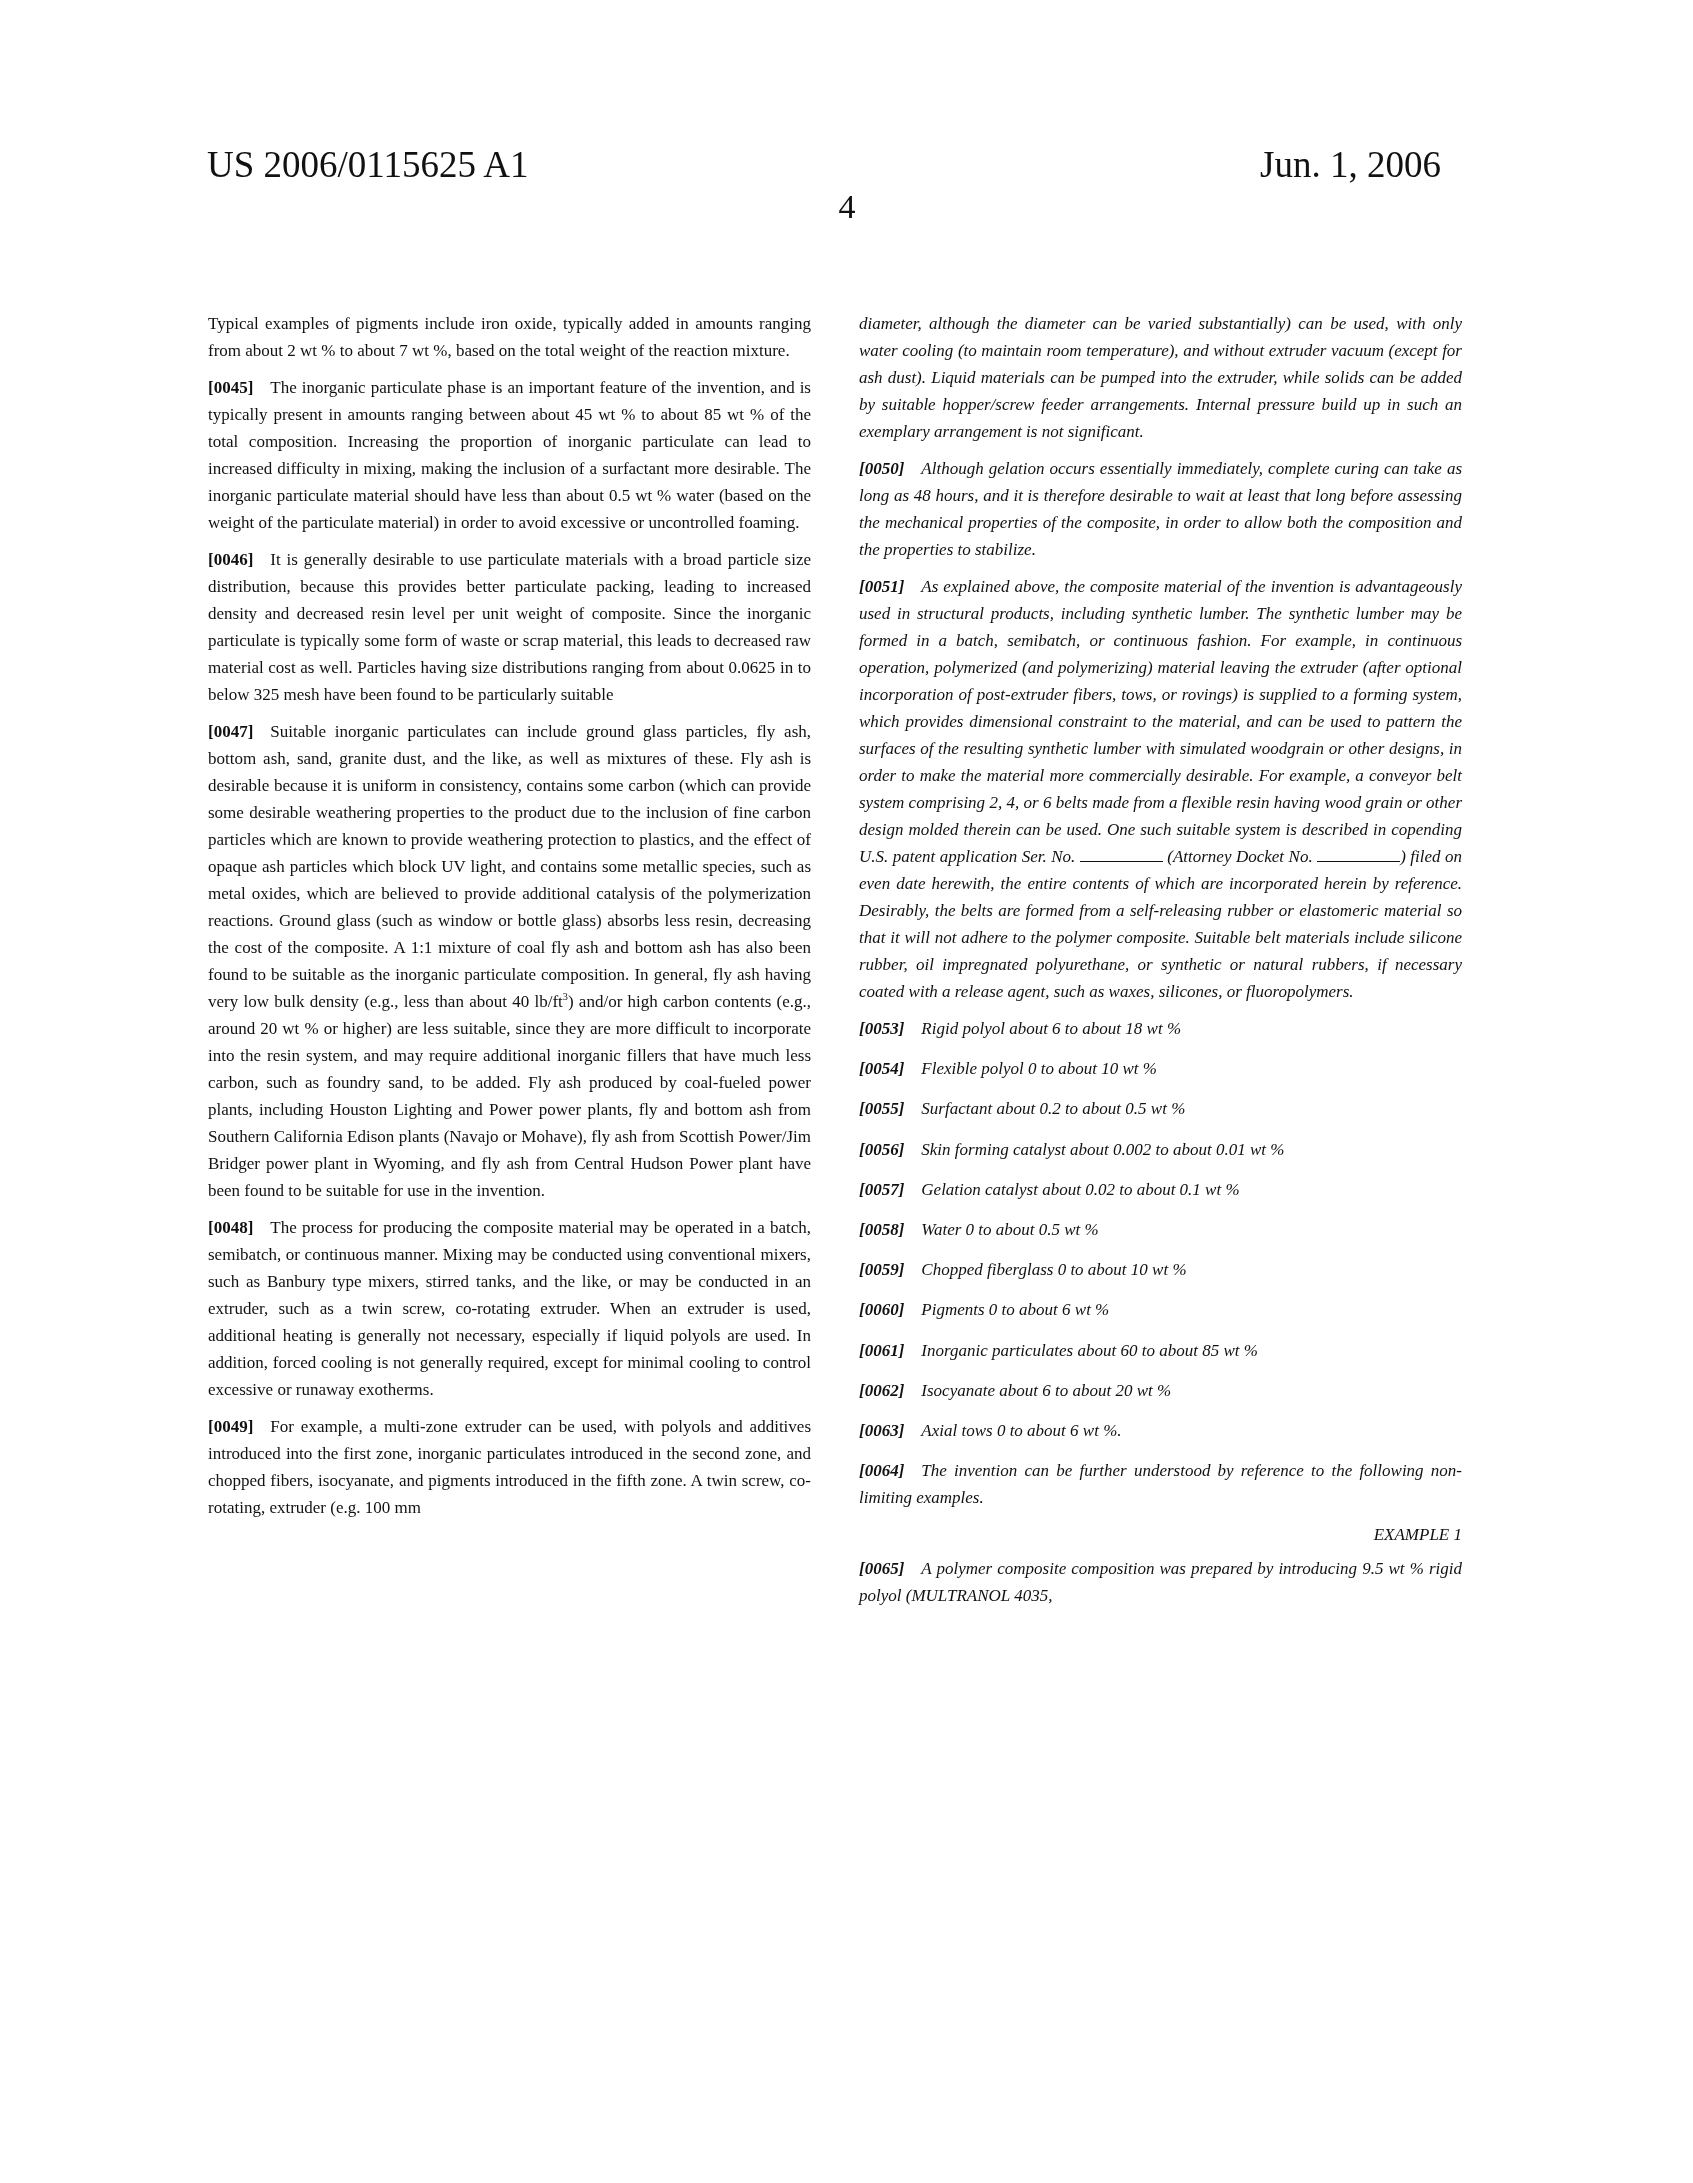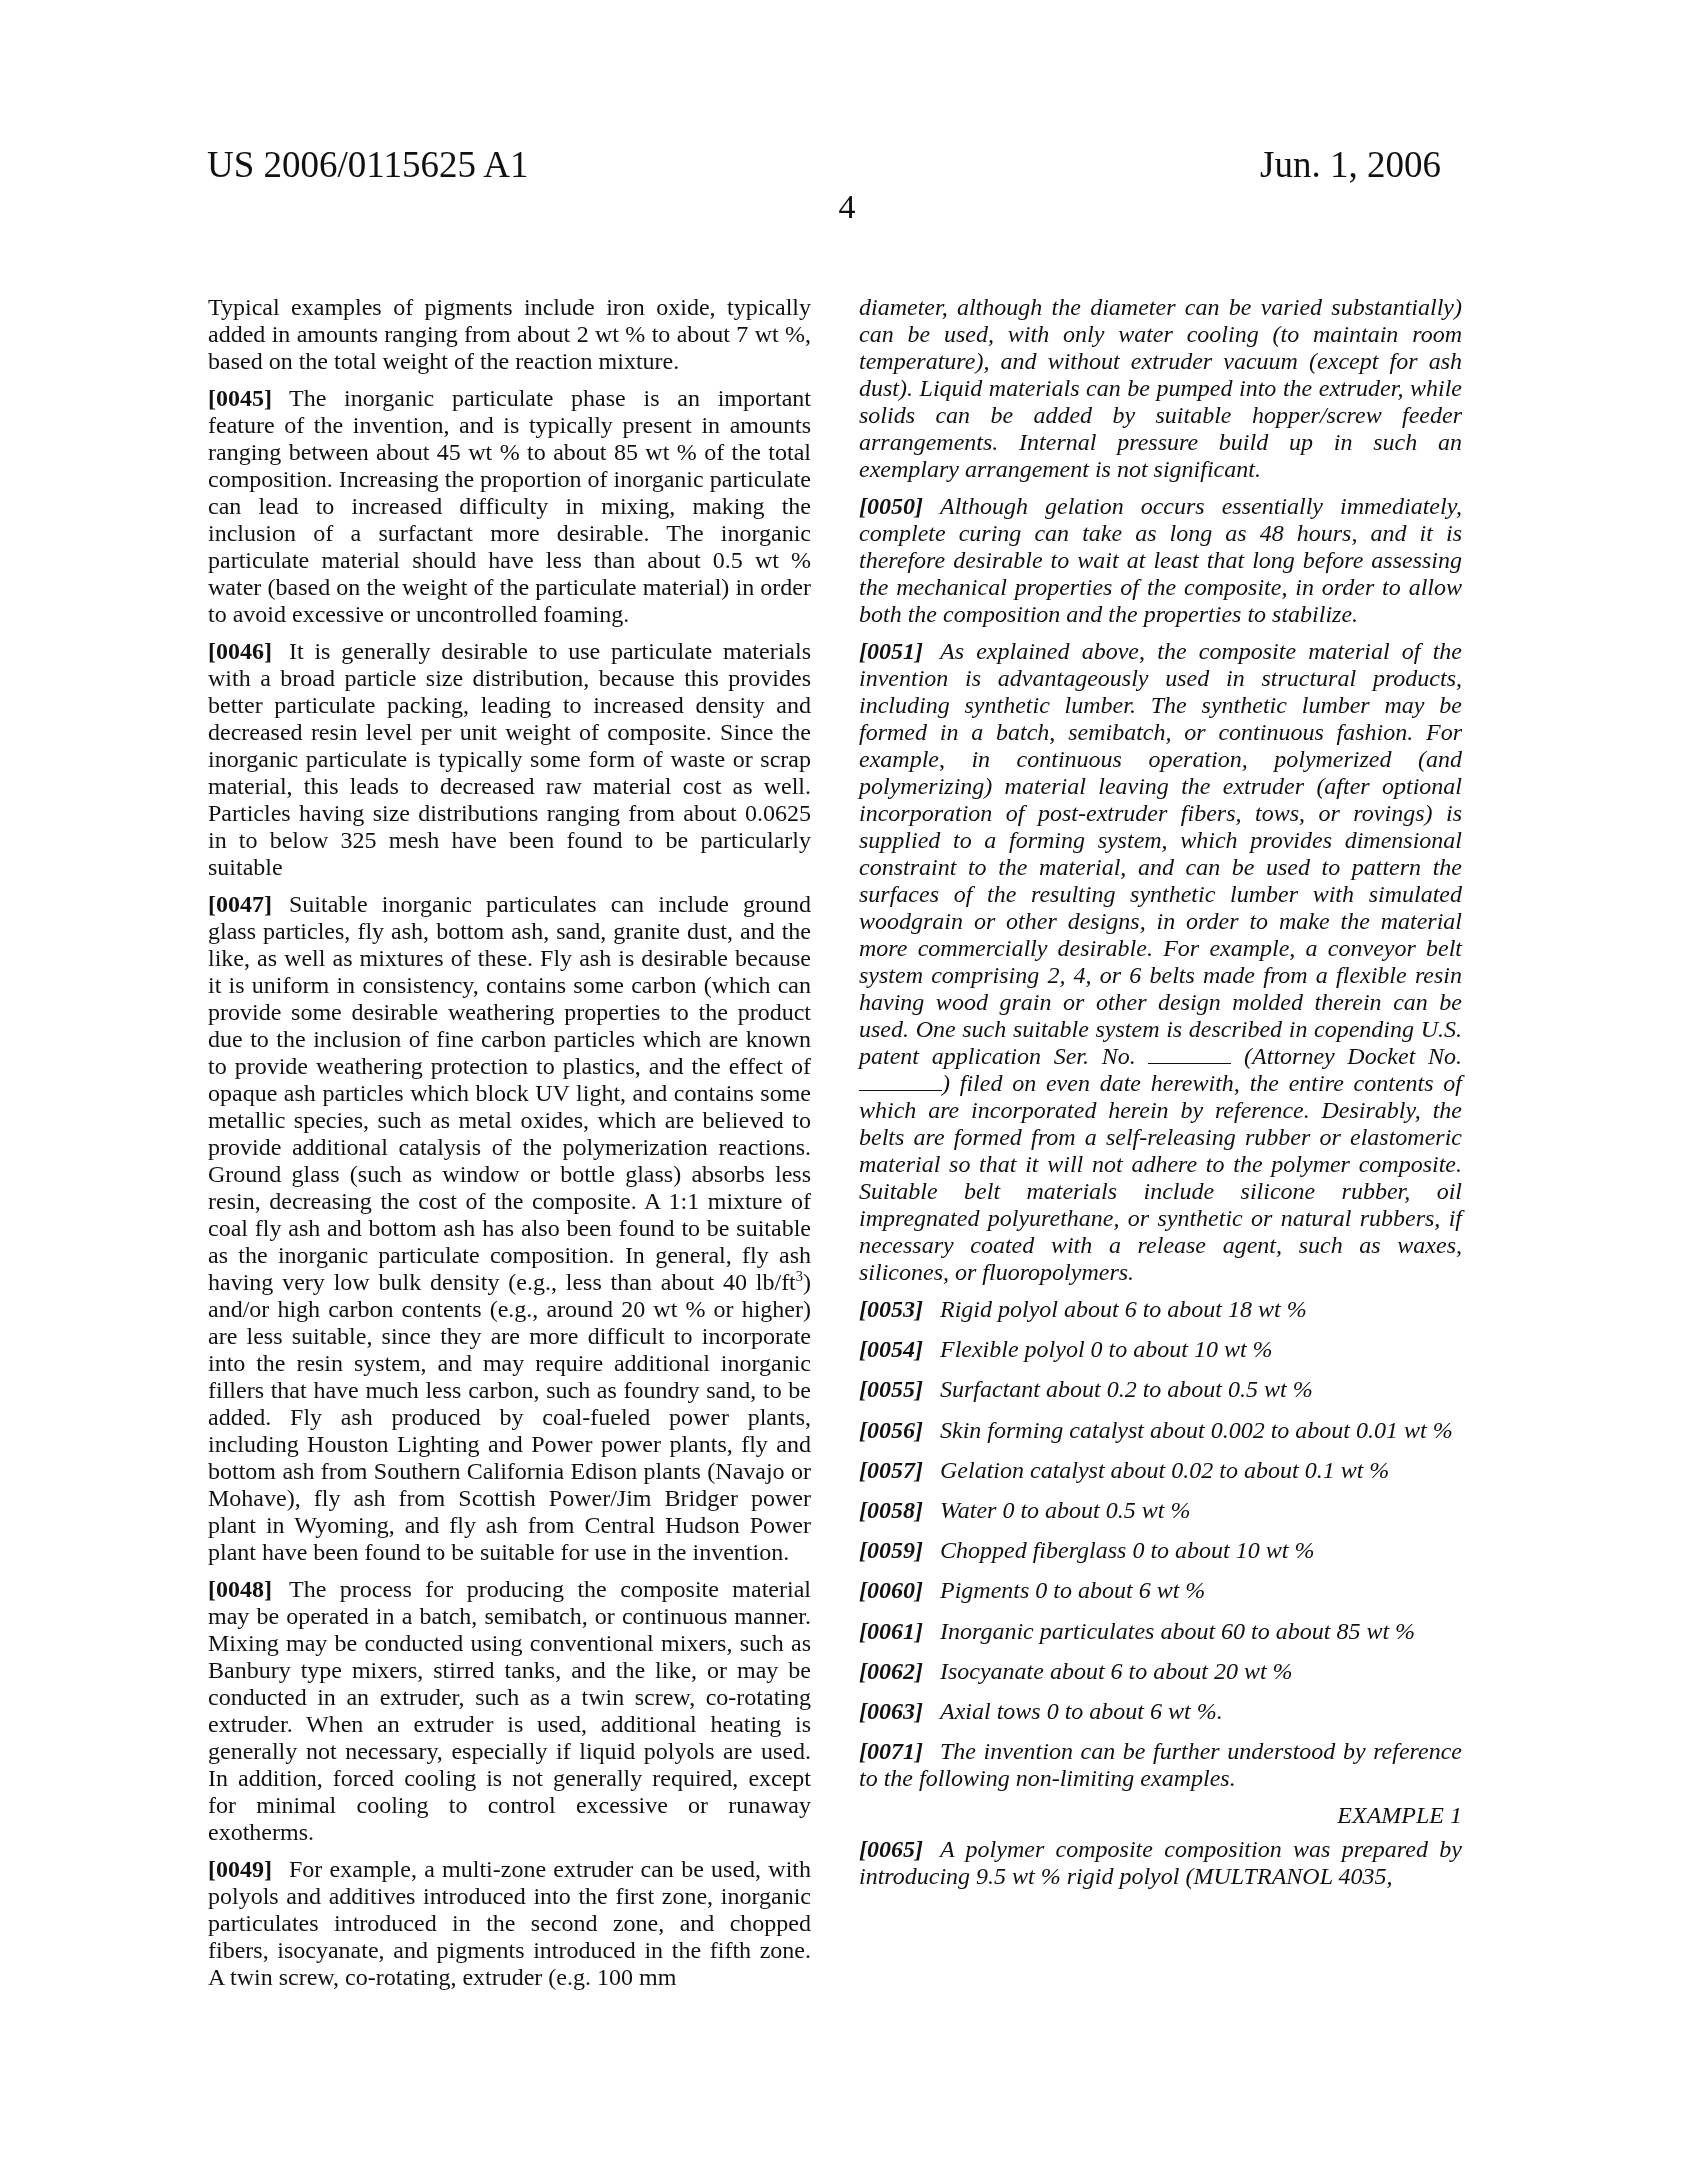--- a/index.html
+++ b/index.html
@@ -3,21 +3,21 @@
 <meta charset="utf-8">
 <style>
   html, body { margin: 0; padding: 0; background: #ffffff; }
   body {
     width: 1694px; height: 2183px; position: relative; overflow: hidden;
     font-family: "Liberation Serif", "DejaVu Serif", serif; color: #111111;
   }
   .hdr-left { position: absolute; left: 207px; top: 144px; font-size: 37px; line-height: 42px; }
   .hdr-right { position: absolute; right: 253px; top: 144px; font-size: 37px; line-height: 42px; }
   .pagenum { position: absolute; left: 827px; top: 187px; width: 40px; text-align: center; font-size: 34px; line-height: 40px; }
-  .col { position: absolute; top: 294px; width: 603px; font-size: 24px; line-height: 27px; text-align: justify; }
+  .col { position: absolute; top: 310px; width: 603px; font-size: 17px; line-height: 27px; text-align: justify; }
   .col.left { left: 208px; }
   .col.right { left: 859px; font-style: italic; }
   .para { margin: 0 0 10px 0; }
   .pnum { font-weight: bold; }
   .gap { display: inline-block; width: 17px; }
   .list-item { margin: 0 0 13.2px 0; text-align: left; }
   .example-heading { text-align: right; margin: 2.6px 0 6.6px 0; }
   .blank { display: inline-block; border-bottom: 1.3px solid #111; width: 83px; height: 17px; vertical-align: baseline; }
   sup { font-size: 60%; line-height: 0; }
 </style>
@@ -77,21 +77,21 @@
       <p class="list-item"><span class="pnum">[0057]</span><span class="gap"></span><span>Gelation catalyst about 0.02 to about 0.1 wt %</span></p>
       <p class="list-item"><span class="pnum">[0058]</span><span class="gap"></span><span>Water 0 to about 0.5 wt %</span></p>
       <p class="list-item"><span class="pnum">[0059]</span><span class="gap"></span><span>Chopped fiberglass 0 to about 10 wt %</span></p>
       <p class="list-item"><span class="pnum">[0060]</span><span class="gap"></span><span>Pigments 0 to about 6 wt %</span></p>
       <p class="list-item"><span class="pnum">[0061]</span><span class="gap"></span><span>Inorganic particulates about 60 to about 85 wt %</span></p>
       <p class="list-item"><span class="pnum">[0062]</span><span class="gap"></span><span>Isocyanate about 6 to about 20 wt %</span></p>
       <p class="list-item"><span class="pnum">[0063]</span><span class="gap"></span><span>Axial tows 0 to about 6 wt %.</span></p>
     </div>
 
     <p class="para">
-      <span class="pnum">[0071]</span><span class="gap"></span><span>The invention can be further understood by reference to the following non-limiting examples.</span>
+      <span class="pnum">[0064]</span><span class="gap"></span><span>The invention can be further understood by reference to the following non-limiting examples.</span>
     </p>
 
     <p class="example-heading">EXAMPLE 1</p>
 
     <p class="para">
       <span class="pnum">[0065]</span><span class="gap"></span><span>A polymer composite composition was prepared by introducing 9.5 wt % rigid polyol (MULTRANOL 4035,</span>
     </p>
   </div>
 
 </div>

